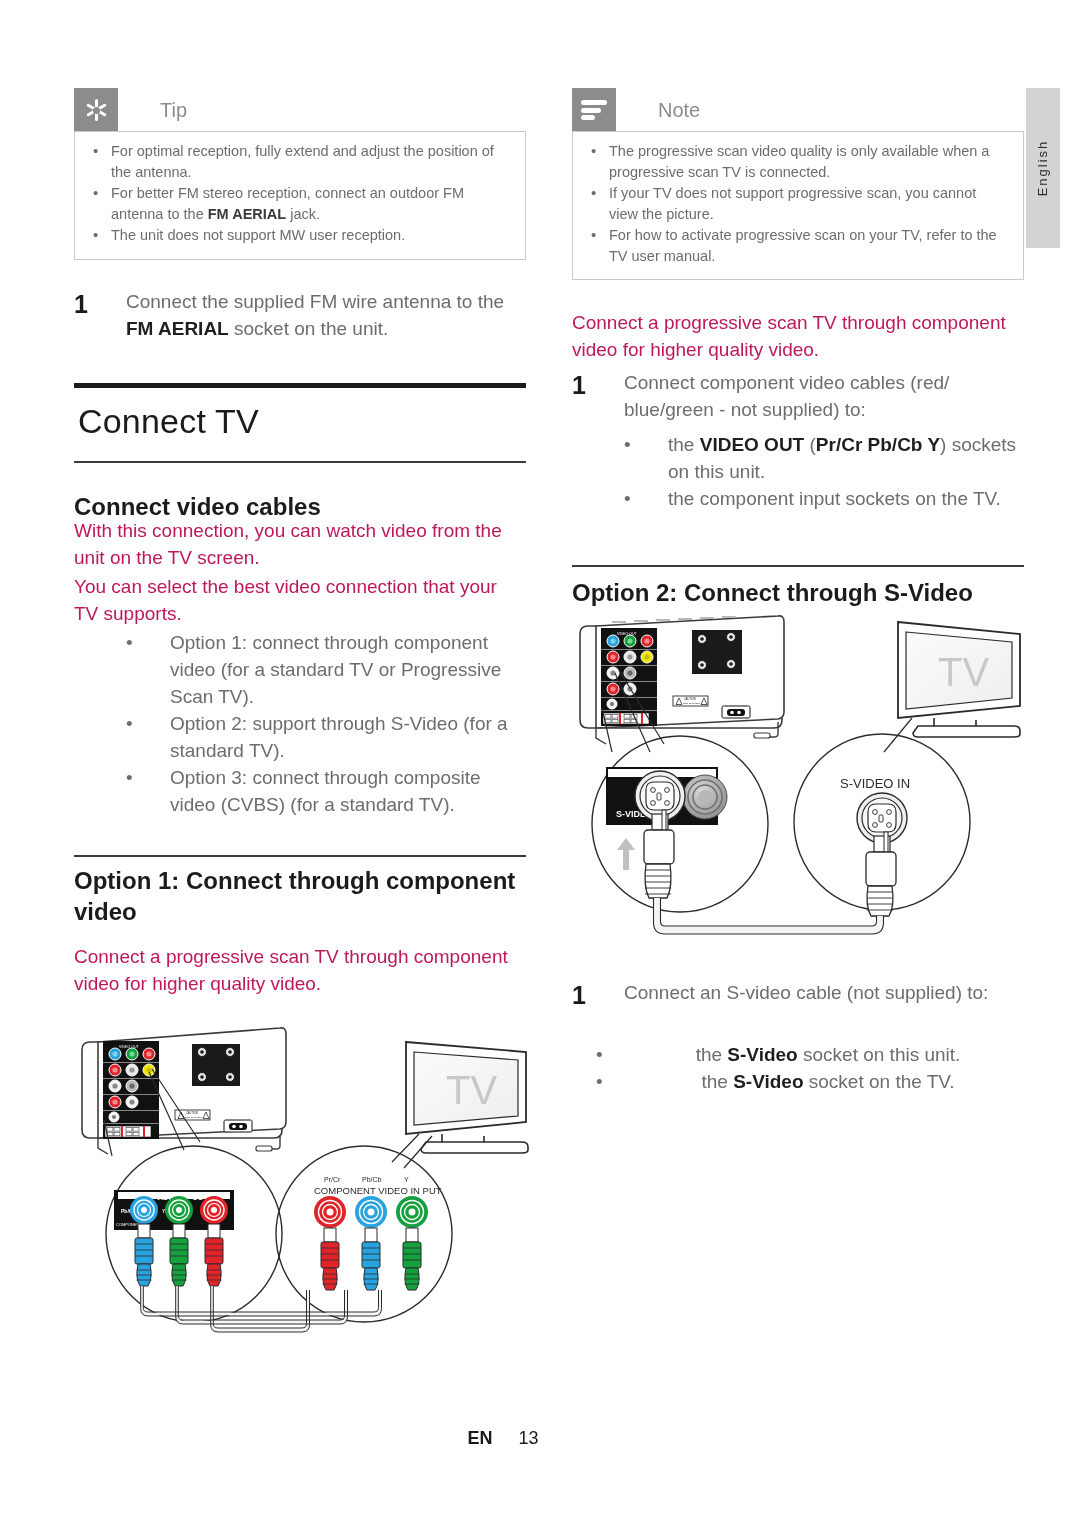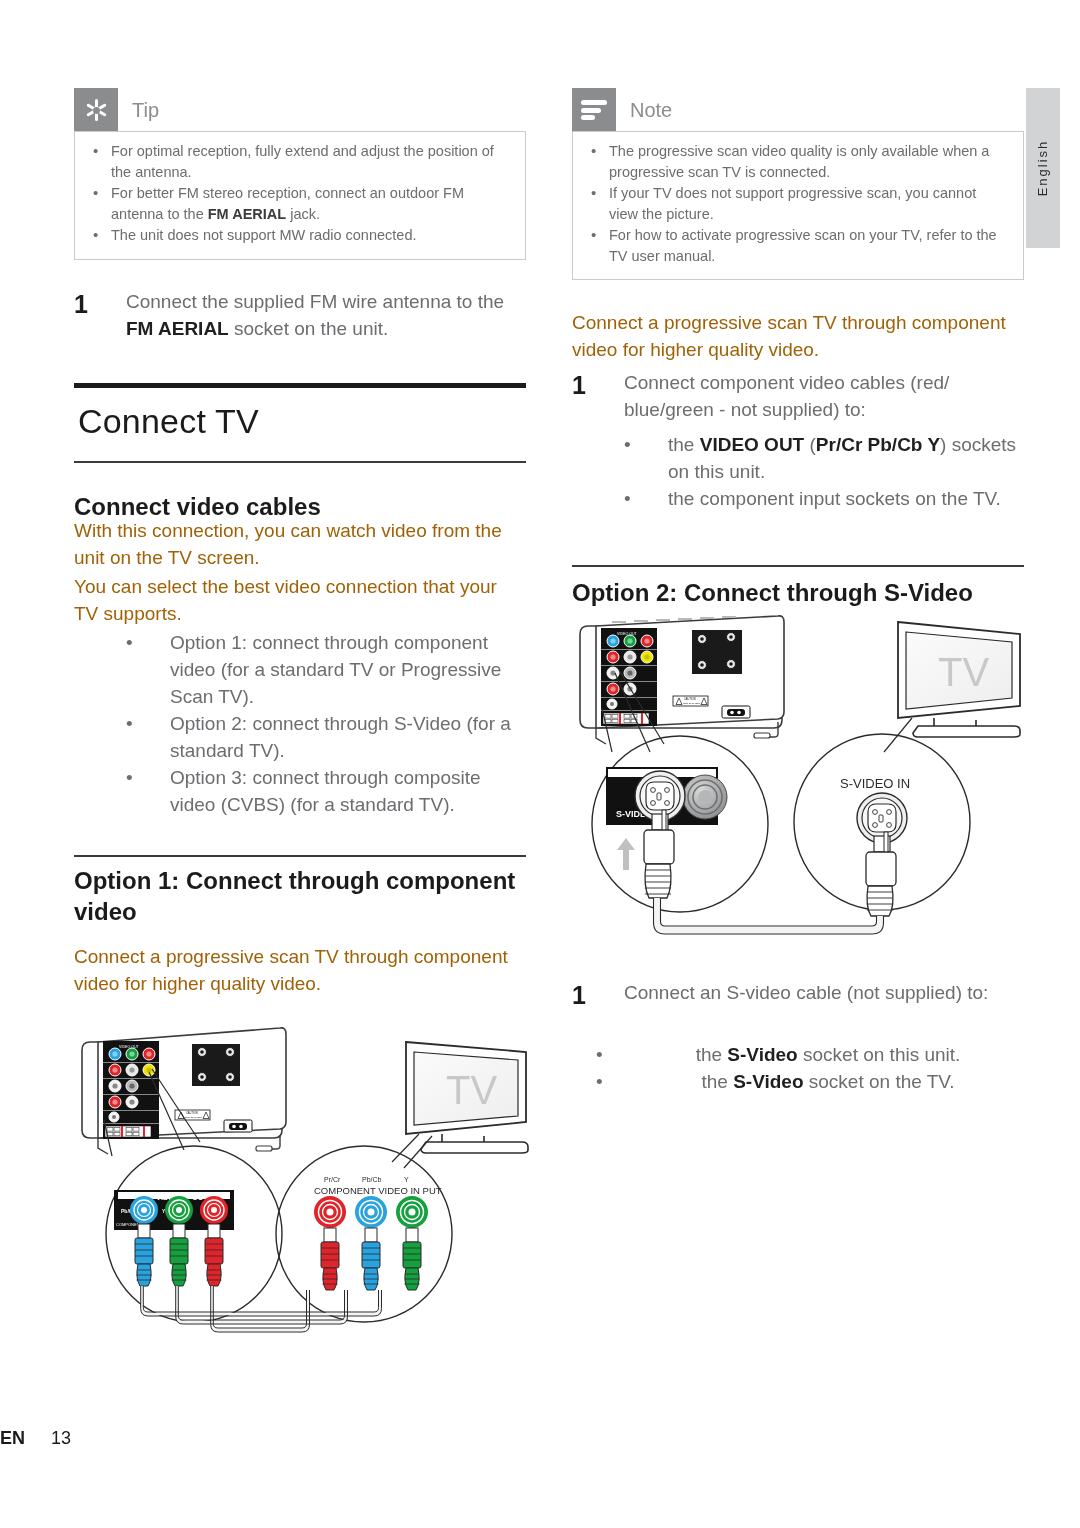--- a/index.html
+++ b/index.html
@@ -26,21 +26,21 @@
     font-family:"Liberation Sans","DejaVu Sans",sans-serif;
   }
 
   
   .col{position:absolute;top:0;width:452px;}
   .col-left{left:74px;}
   .col-right{left:572px;}
 
   
   .callout{position:absolute;width:452px;}
-  .callout-head{height:44px;display:flex;align-items:flex-start;}
+  .callout-head{height:44px;display:flex;align-items:flex-start;gap:28px;}
   .callout-icon{
     width:44px;height:44px;background:#8b8c8e;
     display:flex;align-items:center;justify-content:center;flex:0 0 44px;
   }
   .callout-title{
     font-size:20px;color:#8b8c8e;margin-left:14px;line-height:44px;
     font-weight:400;
   }
   .callout-body{
     border:1px solid #c9cacc;border-top:none;
@@ -78,21 +78,21 @@
     border-radius:50%;
   }
   
   .bars{width:26px;height:20px;display:flex;flex-direction:column;justify-content:space-between;}
   .bars u{display:block;height:5px;background:#fff;border-radius:3px;text-decoration:none;}
   .bars u:nth-child(1){width:26px;}
   .bars u:nth-child(2){width:20px;}
   .bars u:nth-child(3){width:14px;}
 
   
-  .para{font-size:19px;line-height:1.42;color:#a16207;margin:0;}
+  .para{font-size:19px;line-height:1.42;color:#be185d;margin:0;}
 
   .step{display:flex;align-items:flex-start;}
   .step-num{
     flex:0 0 52px;font-size:25px;font-weight:bold;color:#1b1b1b;line-height:1.25;
   }
   .step-txt{font-size:19px;line-height:1.42;color:#6c6d70;}
   .step-txt b{color:#1f1f20;font-weight:bold;}
 
   ul.bullets{margin:0;padding:0;list-style:none;}
   ul.bullets li{
@@ -110,21 +110,21 @@
 
   h1.h-main{
     font-size:34px;font-weight:normal;color:#1b1b1b;margin:0;line-height:1.25;
     letter-spacing:.2px;
   }
   h2.h-sub{
     font-size:24px;font-weight:bold;color:#1b1b1b;margin:0;line-height:1.28;
   }
 
   .footer{
-    position:absolute;left:0;top:1428px;width:1006px;text-align:left;
+    position:absolute;left:0;top:1428px;width:1006px;text-align:center;
     font-size:18px;color:#1b1b1b;
   }
   .footer .en{font-weight:bold;margin-right:26px;}
 
   .fig{position:absolute;}
   .fig svg{display:block;}
 </style>
 </head>
 <body>
 
@@ -146,21 +146,21 @@
             <i></i>
             <b></b>
           </div>
       </div>
       <div class="callout-title">Tip</div>
     </div>
     <div class="callout-body">
       <ul>
         <li><span>For optimal reception, fully extend and adjust the position of the antenna.</span></li>
         <li><span>For better FM stereo reception, connect an outdoor FM antenna to the </span><b>FM AERIAL</b><span> jack.</span></li>
-        <li><span>The unit does not support MW radio connected.</span></li>
+        <li><span>The unit does not support MW user reception.</span></li>
       </ul>
     </div>
   </div>
 
   <div class="callout" style="left:572px;top:88px;">
     <div class="callout-head">
       <div class="callout-icon">
         <div class="bars">
             <u></u>
             <u></u>
@@ -190,21 +190,21 @@
     <div class="rule-thick" style="position:absolute;top:383px;left:0;width:452px;"></div>
     <h1 class="h-main" style="position:absolute;top:400px;left:4px;width:452px;">Connect TV</h1>
     <div class="rule-thin" style="position:absolute;top:461px;left:0;width:452px;"></div>
     <h2 class="h-sub" style="position:absolute;top:492px;left:0;width:452px;">Connect video cables</h2>
 
     <p class="para" style="position:absolute;top:518px;left:0;width:452px;">With this connection, you can watch video from the unit on the TV screen.</p>
     <p class="para" style="position:absolute;top:574px;left:0;width:452px;">You can select the best video connection that your TV supports.</p>
 
     <ul class="bullets" style="position:absolute;top:630px;left:0;width:452px;">
       <li>Option 1: connect through component video (for a standard TV or Progressive Scan TV).</li>
-      <li>Option 2: connect through S-Video (for a standard TV).</li>
+      <li>Option 2: support through S-Video (for a standard TV).</li>
       <li>Option 3: connect through composite video (CVBS) (for a standard TV).</li>
     </ul>
 
     <div class="rule-thin" style="position:absolute;top:855px;left:0;width:452px;"></div>
     <h2 class="h-sub" style="position:absolute;top:866px;left:0;width:452px;">Option 1: Connect through component video</h2>
     <p class="para" style="position:absolute;top:944px;left:0;width:452px;">Connect a progressive scan TV through component video for higher quality video.</p>
   </div>
 
   <div class="col col-right">
 

